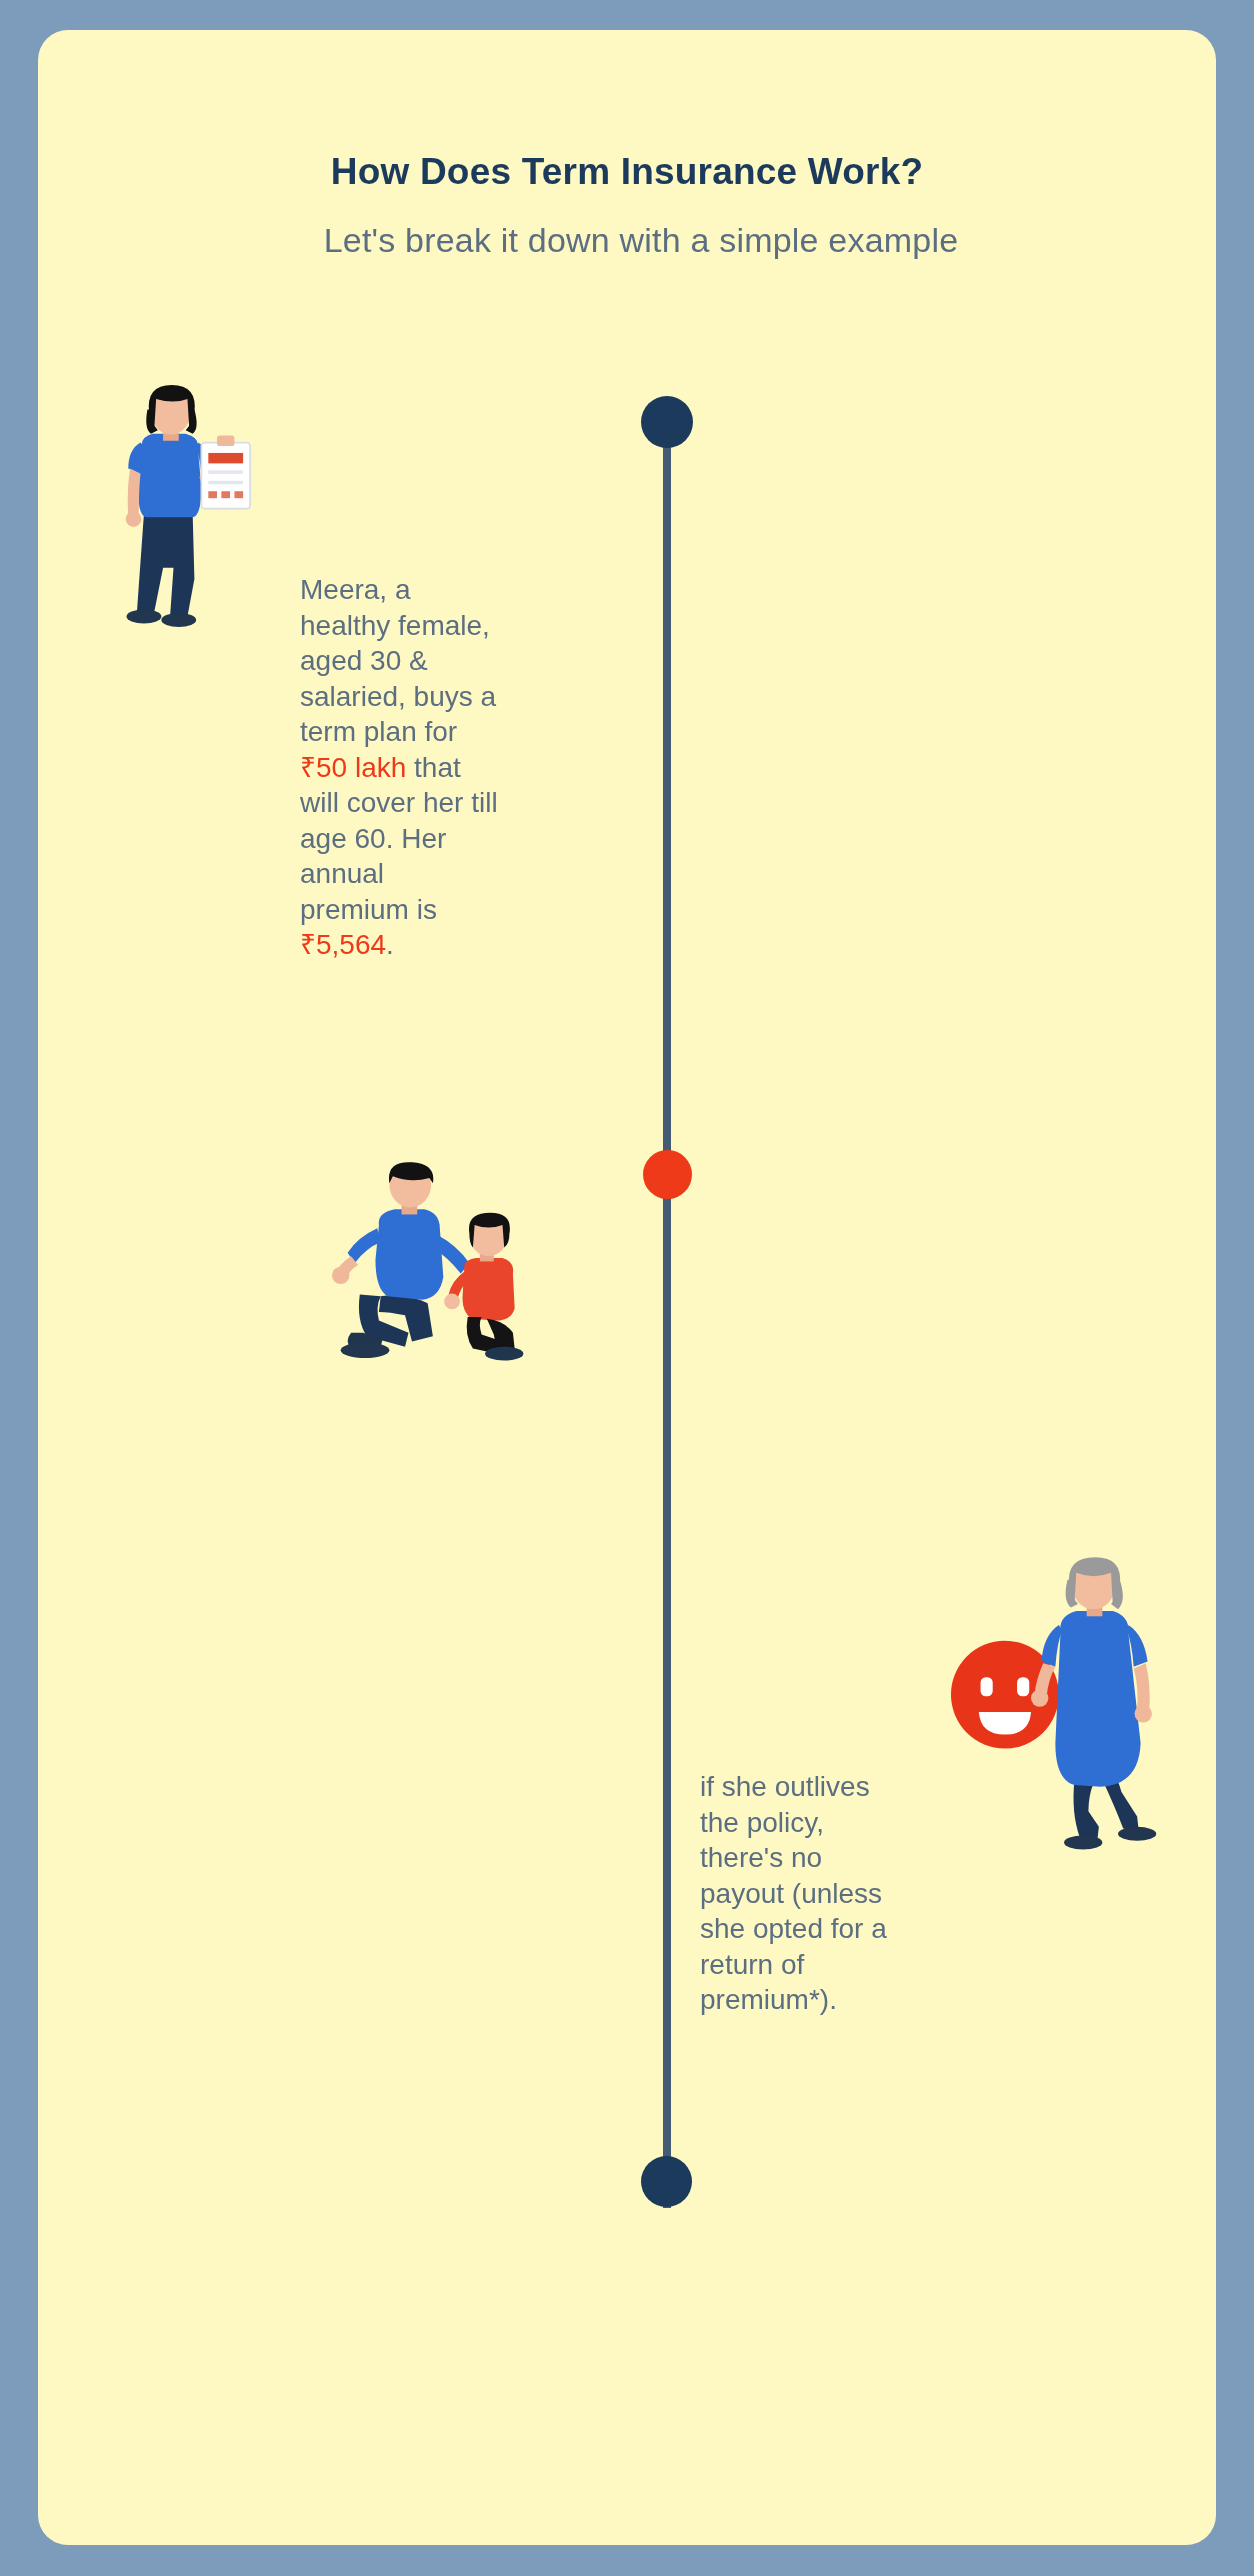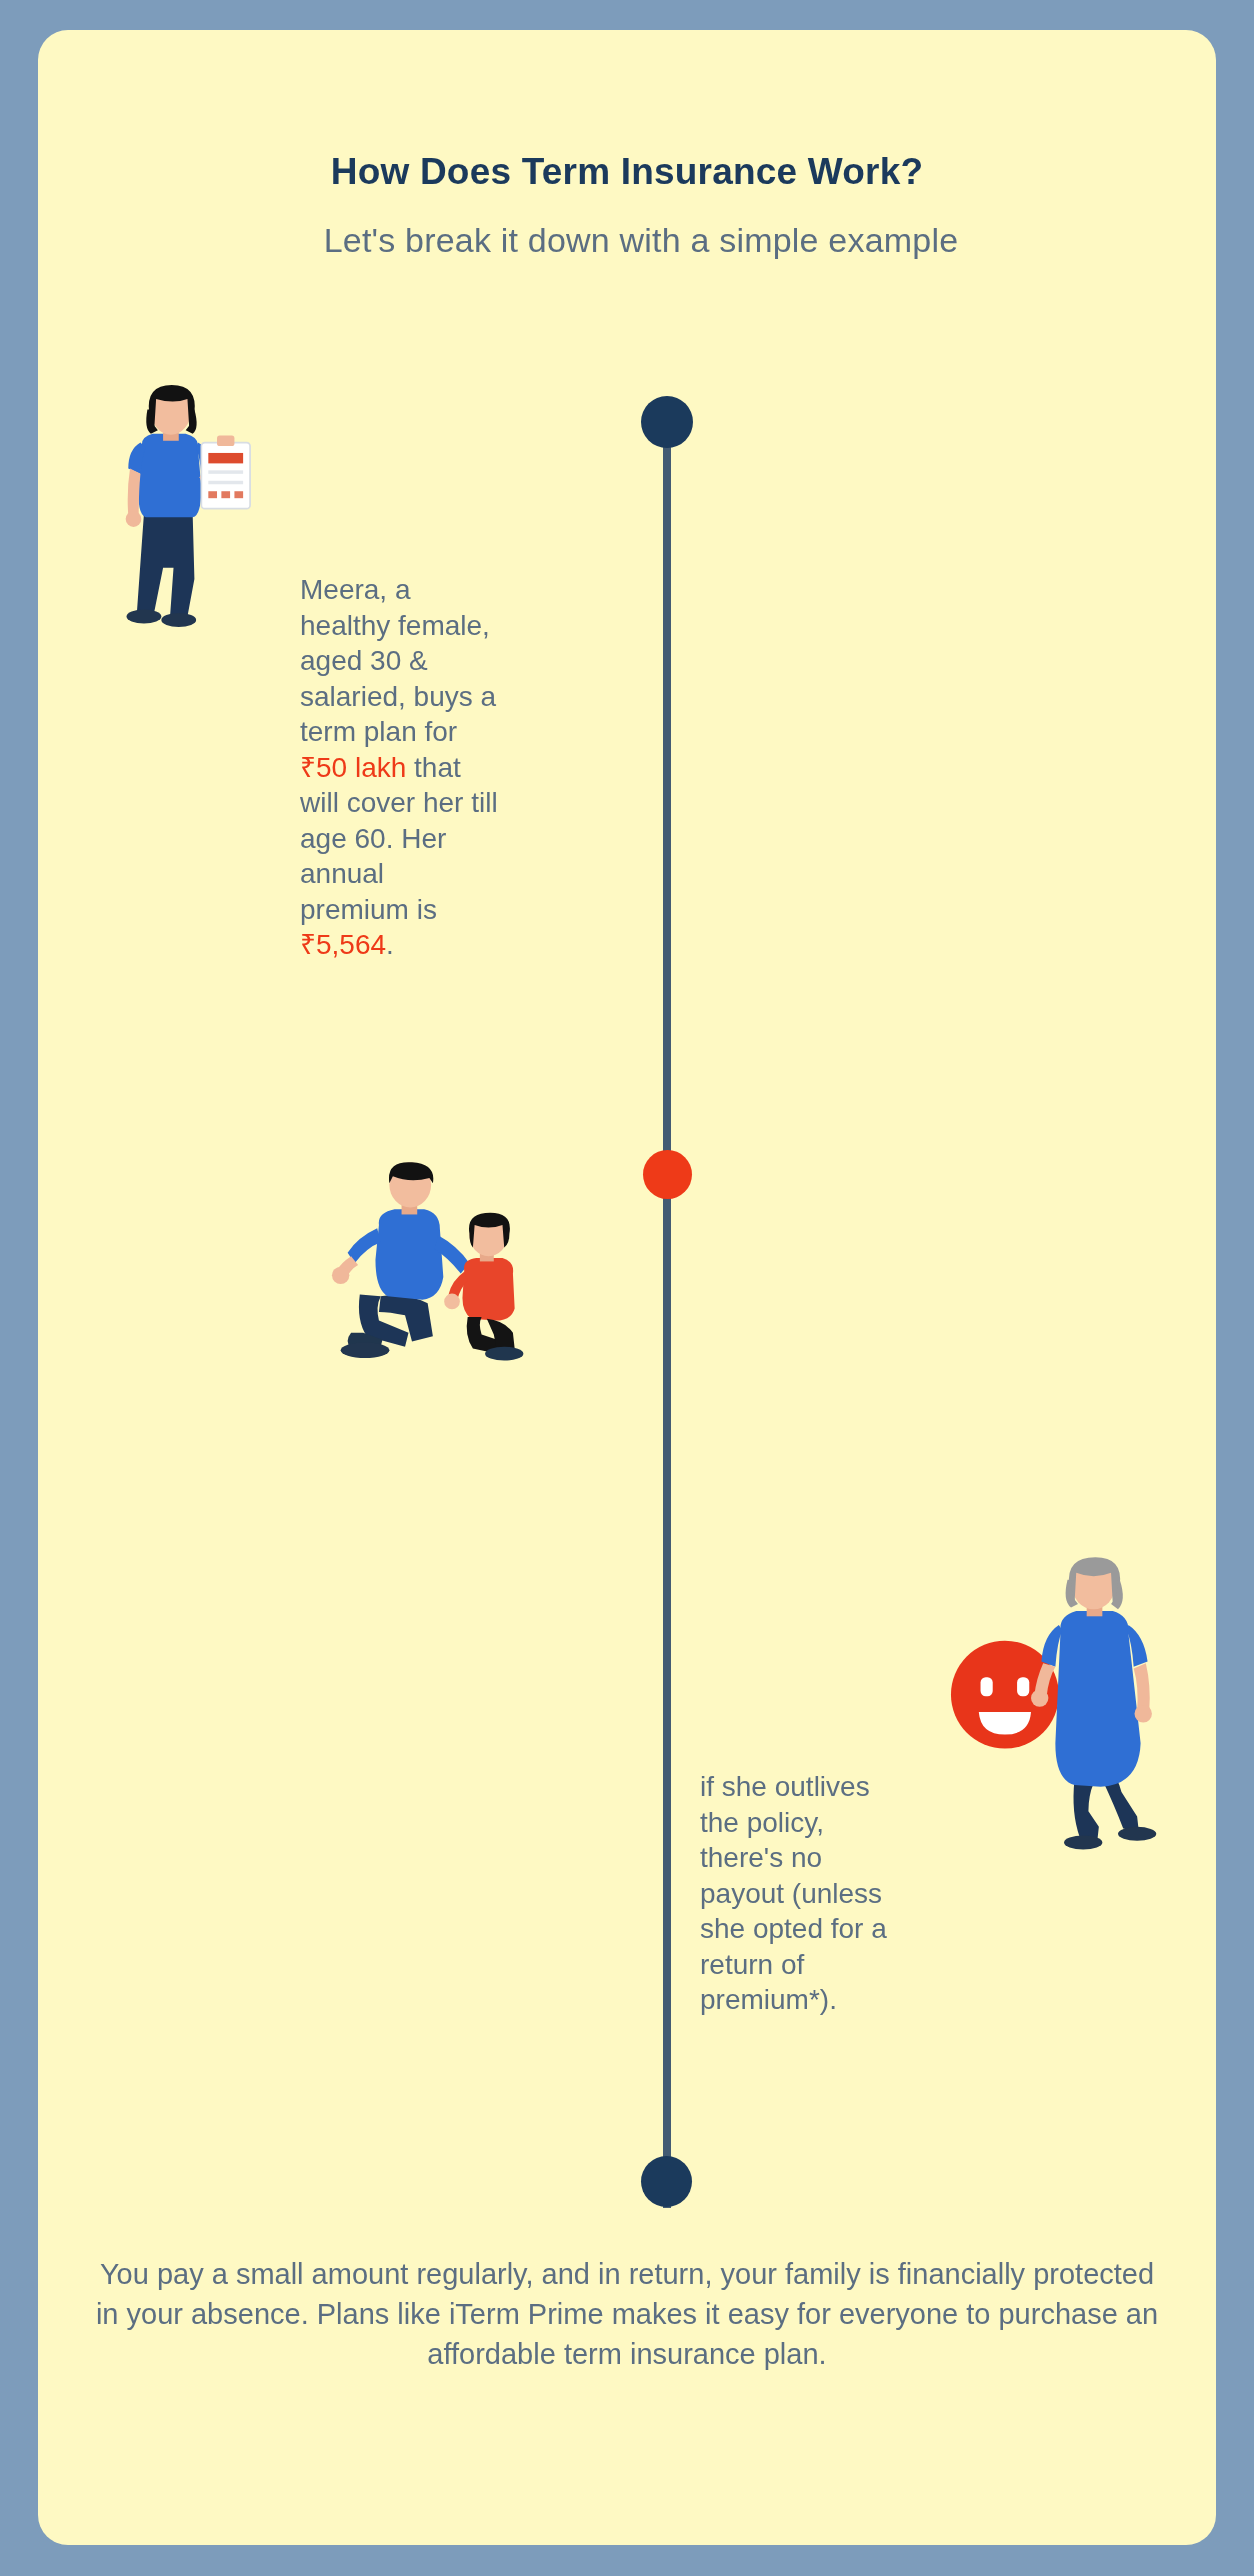--- a/index.html
+++ b/index.html
@@ -256,17 +256,16 @@
         <path d="M144 34 Q140 2 174 2 Q206 2 202 34 Q202 50 194 56 L192 20 Q172 28 152 20 L150 56 Q144 50 144 34 Z" fill="#9a9a9a"></path>
         <path d="M142 28 Q136 52 146 60 L154 56 Q146 48 146 28 Z" fill="#9a9a9a"></path>
         <path d="M202 28 Q210 52 200 62 L192 56 Q200 48 200 28 Z" fill="#9a9a9a"></path>
       </svg>
     </div>
 
     <div class="step step3">
       <p class="step-text">if she outlives the policy, there's no payout (unless she opted for a return of premium*).</p>
     </div>
 
-    <div class="footer-text">You pay a small amount regularly, and in return, your family is financially protected in your absence. Plans like iTerm Prime makes it easy for everyone to purchase an affordable term insurance plan.</div>
 
   </div>
 </div>
 
 
 </body></html>

